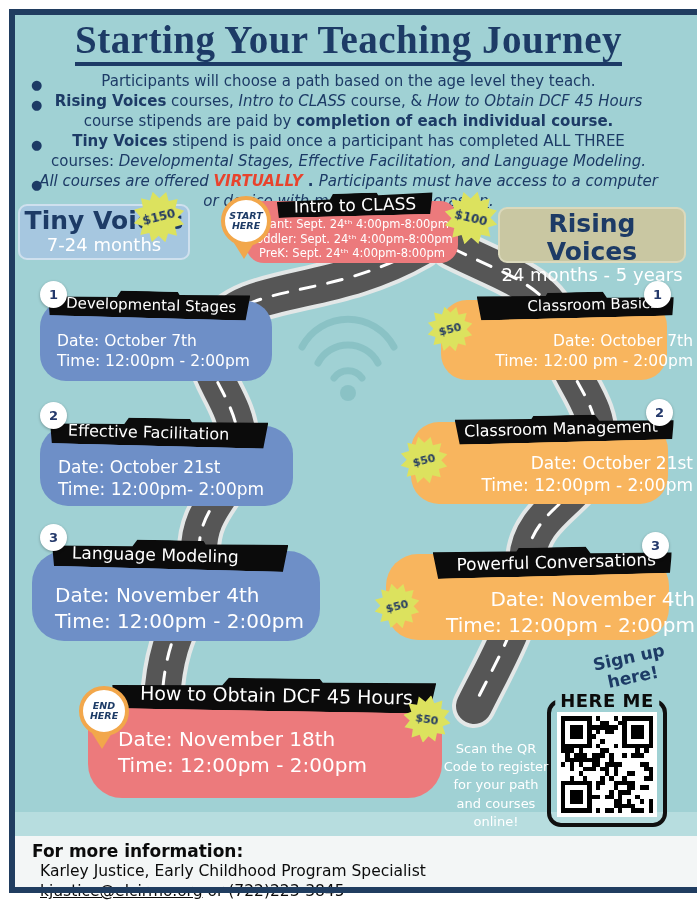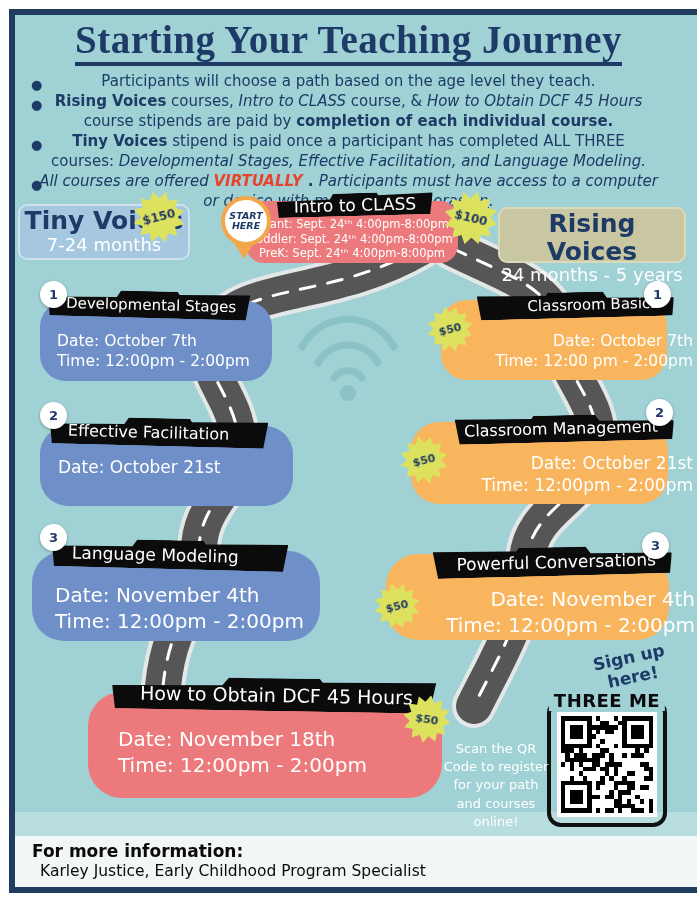--- a/index.html
+++ b/index.html
@@ -189,20 +189,21 @@
 
   <div class="card blue" style="left:40px;top:426px;width:253px;height:80px;border-radius:28px;"></div>
   <div class="tape" style="left:50px;top:418px;width:200px;height:28px;font-size:16px;padding-left:18px;transform:rotate(1.5deg);">
     <span>Effective Facilitation</span>
   </div>
   <div class="chip" style="left:40px;top:402px;">
     <span>2</span>
   </div>
   <div class="ctext" style="left:58px;top:456px;font-size:17px;line-height:1.3;">
     <div>Date: October 21st</div>
+    <div>Time: 12:00pm- 2:00pm</div>
   </div>
 
   <div class="card orangec" style="left:411px;top:422px;width:257px;height:82px;border-radius:28px;"></div>
   <div class="tape rside" style="left:455px;top:415px;width:203px;height:27px;font-size:16px;padding-right:16px;transform:rotate(-1.5deg);">
     <span>Classroom Management</span>
   </div>
   <div class="chip" style="left:646px;top:399px;">
     <span>2</span>
   </div>
   <div class="burst" style="left:400px;top:436px;width:48px;height:48px;font-size:11px;transform:rotate(-14deg);">
@@ -237,31 +238,37 @@
   </div>
   <div class="ctext" style="right:47px;top:586px;text-align:right;font-size:20px;line-height:1.3;">
     <div>Date: November 4th</div>
     <div>Time: 12:00pm - 2:00pm</div>
   </div>
 
   <div class="card pinkc" style="left:88px;top:692px;width:354px;height:106px;border-radius:34px;"></div>
   <div class="tape" style="left:112px;top:678px;width:296px;height:33px;font-size:19px;padding-left:28px;transform:rotate(1deg);">
     <span>How to Obtain DCF 45 Hours</span>
   </div>
+  <div class="pin" style="left:79px;top:686px;">
+    <div class="head">
+        <span>END HERE</span>
+      </div>
+    <div class="tail"></div>
+  </div>
   <div class="burst" style="left:403px;top:695px;width:48px;height:48px;font-size:11px;transform:rotate(10deg);">
     <span>$50</span>
   </div>
   <div class="ctext" style="left:118px;top:726px;font-size:20px;line-height:1.3;">
     <div>Date: November 18th</div>
     <div>Time: 12:00pm - 2:00pm</div>
   </div>
 
   <div class="signup">Sign up here!</div>
   <div class="qrframe">
-    <div class="scanme">THREE ME</div>
+    <div class="scanme">HERE ME</div>
     <div class="qrbox">
       <div class="qrgrid">
           <i style="left:0.00%;top:0.00%"></i>
           <i style="left:4.76%;top:0.00%"></i>
           <i style="left:9.52%;top:0.00%"></i>
           <i style="left:14.29%;top:0.00%"></i>
           <i style="left:19.05%;top:0.00%"></i>
           <i style="left:23.81%;top:0.00%"></i>
           <i style="left:28.57%;top:0.00%"></i>
           <i style="left:38.10%;top:0.00%"></i>
@@ -479,15 +486,18 @@
           <i style="left:85.71%;top:95.24%"></i>
           <i style="left:95.24%;top:95.24%"></i>
         </div>
     </div>
   </div>
   <div class="qrcaption">Scan the QR Code to register for your path and courses online!</div>
 
   <div class="footerband"></div>
   <div class="finfo fhead">For more information:</div>
   <div class="finfo fname">Karley Justice, Early Childhood Program Specialist</div>
+  <div class="finfo fline">
+    <a href="#">kjustice@elcirmo.org</a><span> or (722)223-3845</span>
+  </div>
 
   <div class="frame"></div>
 </div>
 
 </body></html>

